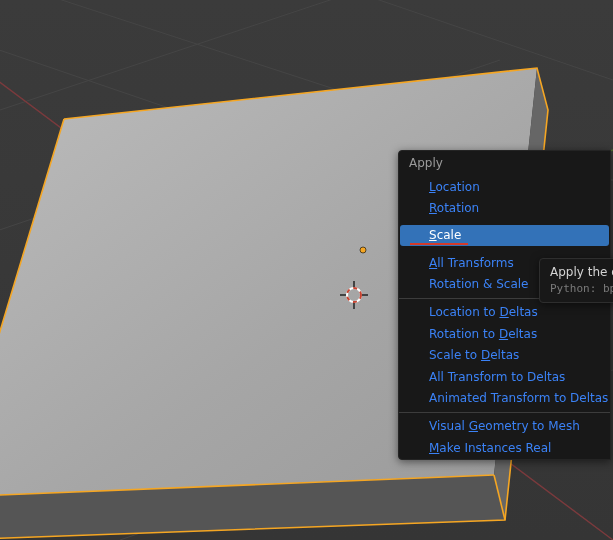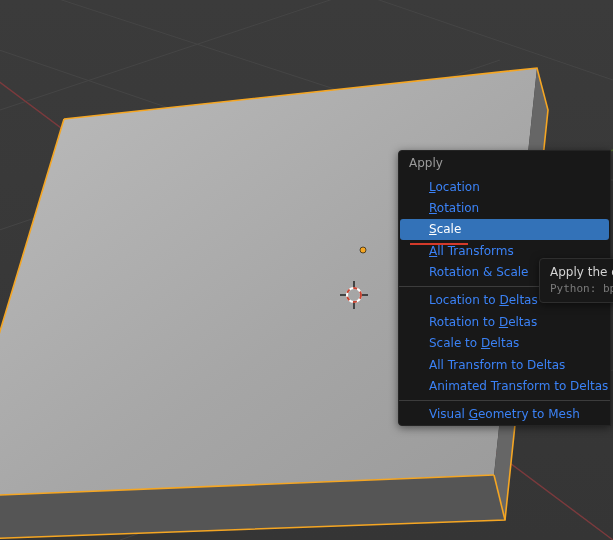--- a/index.html
+++ b/index.html
@@ -45,21 +45,21 @@
     white-space: nowrap;
     overflow: hidden;
     cursor: default;
     font-size: 12px;
     line-height: 1.2;
   }
   .menu-item.highlight {
     background: #3372b8;
     color: #ffffff;
     border-radius: 3px;
-    margin: 0 1px;
+    margin: 6px 1px;
     padding-left: 29px;
   }
   .menu-item u { text-decoration: underline; text-underline-offset: 1px; }
   .underline-red {
     position:absolute;
     left: 410px; top: 243px;
     width: 58px; height: 2px;
     background: #d43a2a;
   }
   .tooltip {
@@ -145,20 +145,21 @@
       <div class="menu-item"><u>A</u>ll Transforms</div>
       <div class="menu-item">Rotation &amp; Scale</div>
       <div class="menu-sep"></div>
       <div class="menu-item">Location to <u>D</u>eltas</div>
       <div class="menu-item">Rotation to <u>D</u>eltas</div>
       <div class="menu-item">Scale to <u>D</u>eltas</div>
       <div class="menu-item">All Transform to Deltas</div>
       <div class="menu-item">Animated Transform to Deltas</div>
       <div class="menu-sep"></div>
       <div class="menu-item">Visual <u>G</u>eometry to Mesh</div>
+      <div class="menu-item"><u>M</u>ake Instances Real</div>
     </div>
 </div>
 
 <div class="underline-red"></div>
 
 <div class="tooltip">
   <div class="line1">Apply the obj</div>
   <div class="line2">Python: bpy</div>
 </div>
 

